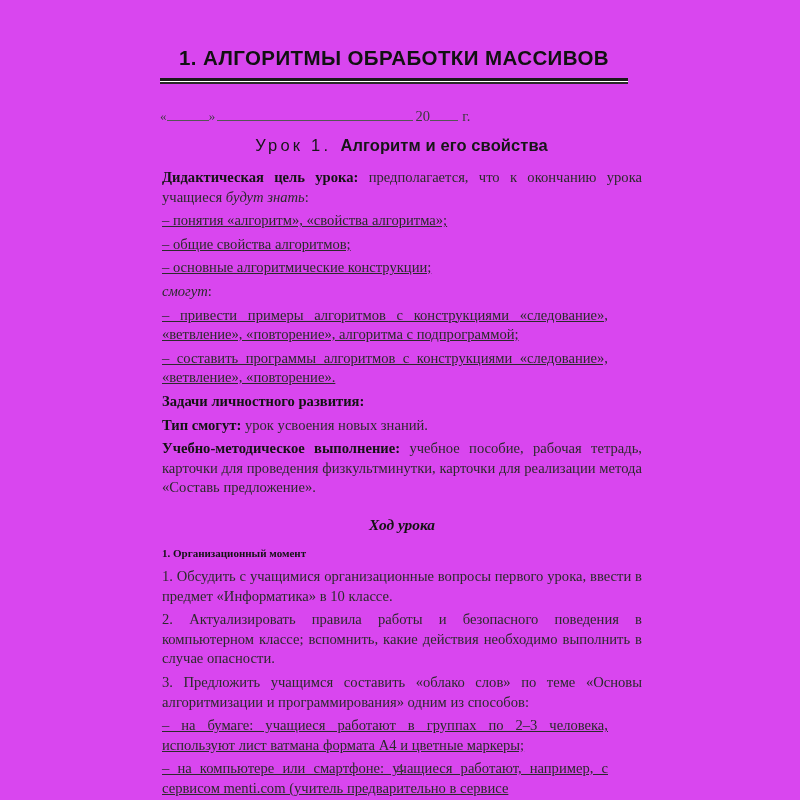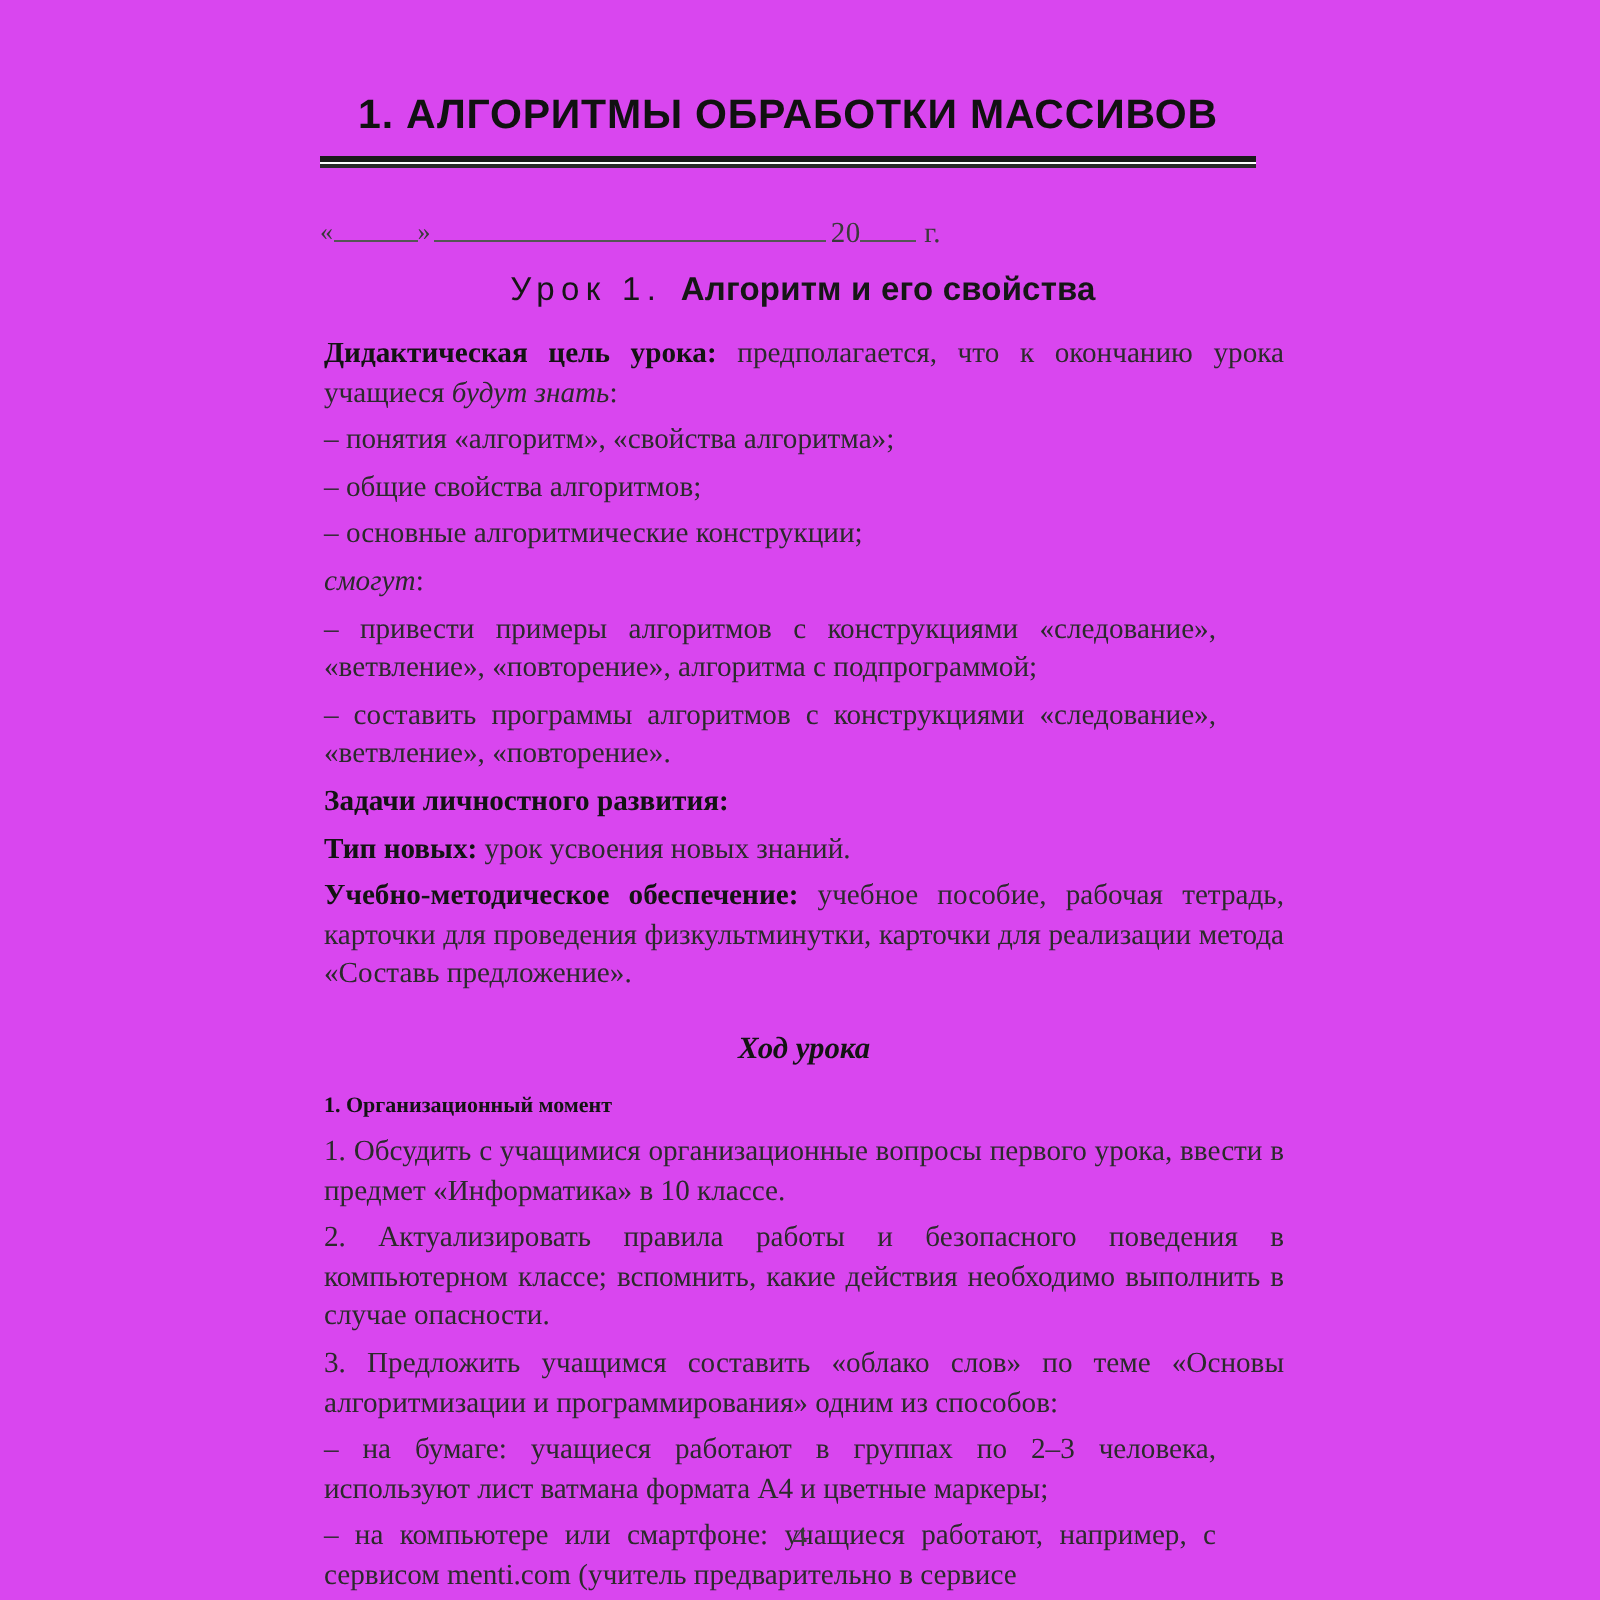--- a/index.html
+++ b/index.html
@@ -124,20 +124,21 @@
   }
   .body p {
     margin: 4px;
     text-indent: 0;
   }
   .p-ind { text-indent: 22px; }
   .p-bullet {
     margin-left: 42px;
     text-indent: 0;
     width: 446px;
+    text-decoration: underline;
   }
   b, .bold { font-weight: bold; color: #131313; }
   i, .ital { font-style: italic; }
 
   .center-head {
     text-align: center;
     font-weight: bold;
     font-size: 15.4px;
     color: #131313;
     margin-top: 17px !important;
@@ -193,23 +194,23 @@
     <p class="p-bullet">– основные алгоритмические конструкции;</p>
 
     <p><i>смогут</i><span>:</span></p>
 
     <p class="p-bullet">– привести примеры алгоритмов с конструкциями «следование», «ветвление», «повторение», алгоритма с подпрограммой;</p>
     <p class="p-bullet">– составить программы алгоритмов с конструкциями «следование», «ветвление», «повторение».</p>
 
     <p><b>Задачи личностного развития:</b></p>
 
 
-    <p><b>Тип новых:</b><span> урок усвоения новых знаний.</span></p>
-
-    <p><b>Учебно-методическое обеспечение:</b><span> учебное пособие, рабочая тетрадь, карточки для проведения физкультминутки, карточки для реализации метода «Составь предложение».</span></p>
+    <p><b>Тип смогут:</b><span> урок усвоения новых знаний.</span></p>
+
+    <p><b>Учебно-методическое выполнение:</b><span> учебное пособие, рабочая тетрадь, карточки для проведения физкультминутки, карточки для реализации метода «Составь предложение».</span></p>
 
     <p class="center-head">Ход урока</p>
 
     <p class="sub-head">1. Организационный момент</p>
 
     <p class="p-ind">1. Обсудить с учащимися организационные вопросы первого урока, ввести в предмет «Информатика» в 10 классе.</p>
     <p class="p-ind">2. Актуализировать правила работы и безопасного поведения в компьютерном классе; вспомнить, какие действия необходимо выполнить в случае опасности.</p>
     <p class="p-ind">3. Предложить учащимся составить «облако слов» по теме «Основы алгоритмизации и программирования» одним из способов:</p>
 
     <p class="p-bullet">– на бумаге: учащиеся работают в группах по 2–3 человека, используют лист ватмана формата А4 и цветные маркеры;</p>

